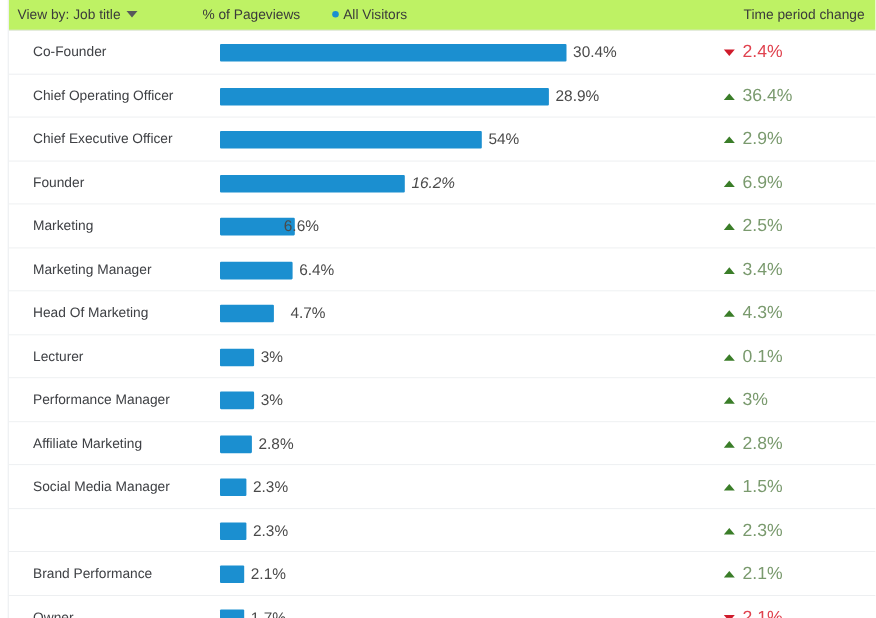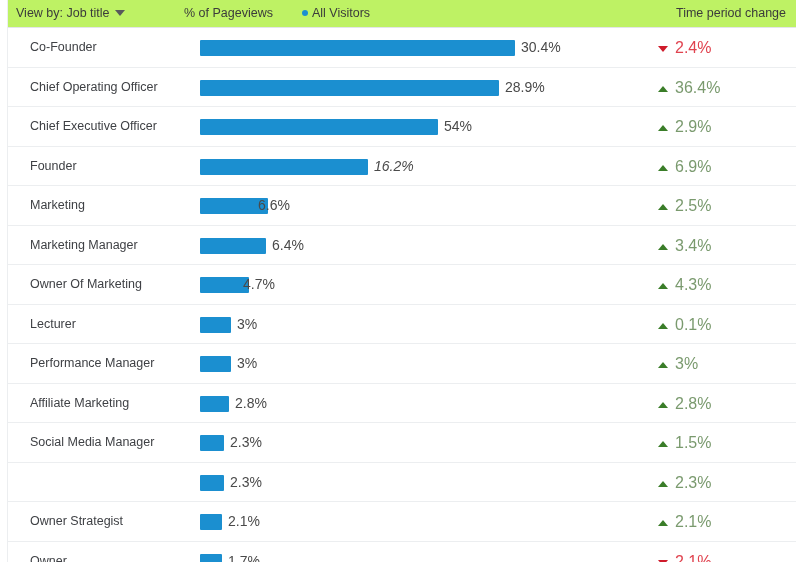--- a/index.html
+++ b/index.html
@@ -228,24 +228,24 @@
       </div>
       <div class="row">
         <div class="row-label">Marketing Manager</div>
         <div class="bar-zone">
           <div class="bar" style="width: 66px; background: rgb(27, 143, 208);"></div>
           <div class="bar-value" style="left: 72px;">6.4%</div>
         </div>
         <div class="change-cell change-up"><span class="tri"></span><span class="val">3.4%</span></div>
       </div>
       <div class="row">
-        <div class="row-label">Owner Of Marketing</div>
+        <div class="row-label">Head Of Marketing</div>
         <div class="bar-zone">
           <div class="bar" style="width: 49px; background: rgb(27, 143, 208);"></div>
-          <div class="bar-value" style="left: 43px;">4.7%</div>
+          <div class="bar-value" style="left: 64px;">4.7%</div>
         </div>
         <div class="change-cell change-up"><span class="tri"></span><span class="val">4.3%</span></div>
       </div>
       <div class="row">
         <div class="row-label">Lecturer</div>
         <div class="bar-zone">
           <div class="bar" style="width: 31px; background: rgb(27, 143, 208);"></div>
           <div class="bar-value" style="left: 37px;">3%</div>
         </div>
         <div class="change-cell change-up"><span class="tri"></span><span class="val">0.1%</span></div>
@@ -275,21 +275,21 @@
         <div class="change-cell change-up"><span class="tri"></span><span class="val">1.5%</span></div>
       </div>
       <div class="row">
         <div class="bar-zone">
           <div class="bar" style="width: 24px; background: rgb(27, 143, 208);"></div>
           <div class="bar-value" style="left: 30px;">2.3%</div>
         </div>
         <div class="change-cell change-up"><span class="tri"></span><span class="val">2.3%</span></div>
       </div>
       <div class="row">
-        <div class="row-label">Owner Strategist</div>
+        <div class="row-label">Brand Performance</div>
         <div class="bar-zone">
           <div class="bar" style="width: 22px; background: rgb(27, 143, 208);"></div>
           <div class="bar-value" style="left: 28px;">2.1%</div>
         </div>
         <div class="change-cell change-up"><span class="tri"></span><span class="val">2.1%</span></div>
       </div>
       <div class="row">
         <div class="row-label">Owner</div>
         <div class="bar-zone">
           <div class="bar" style="width: 22px; background: rgb(27, 143, 208);"></div>

